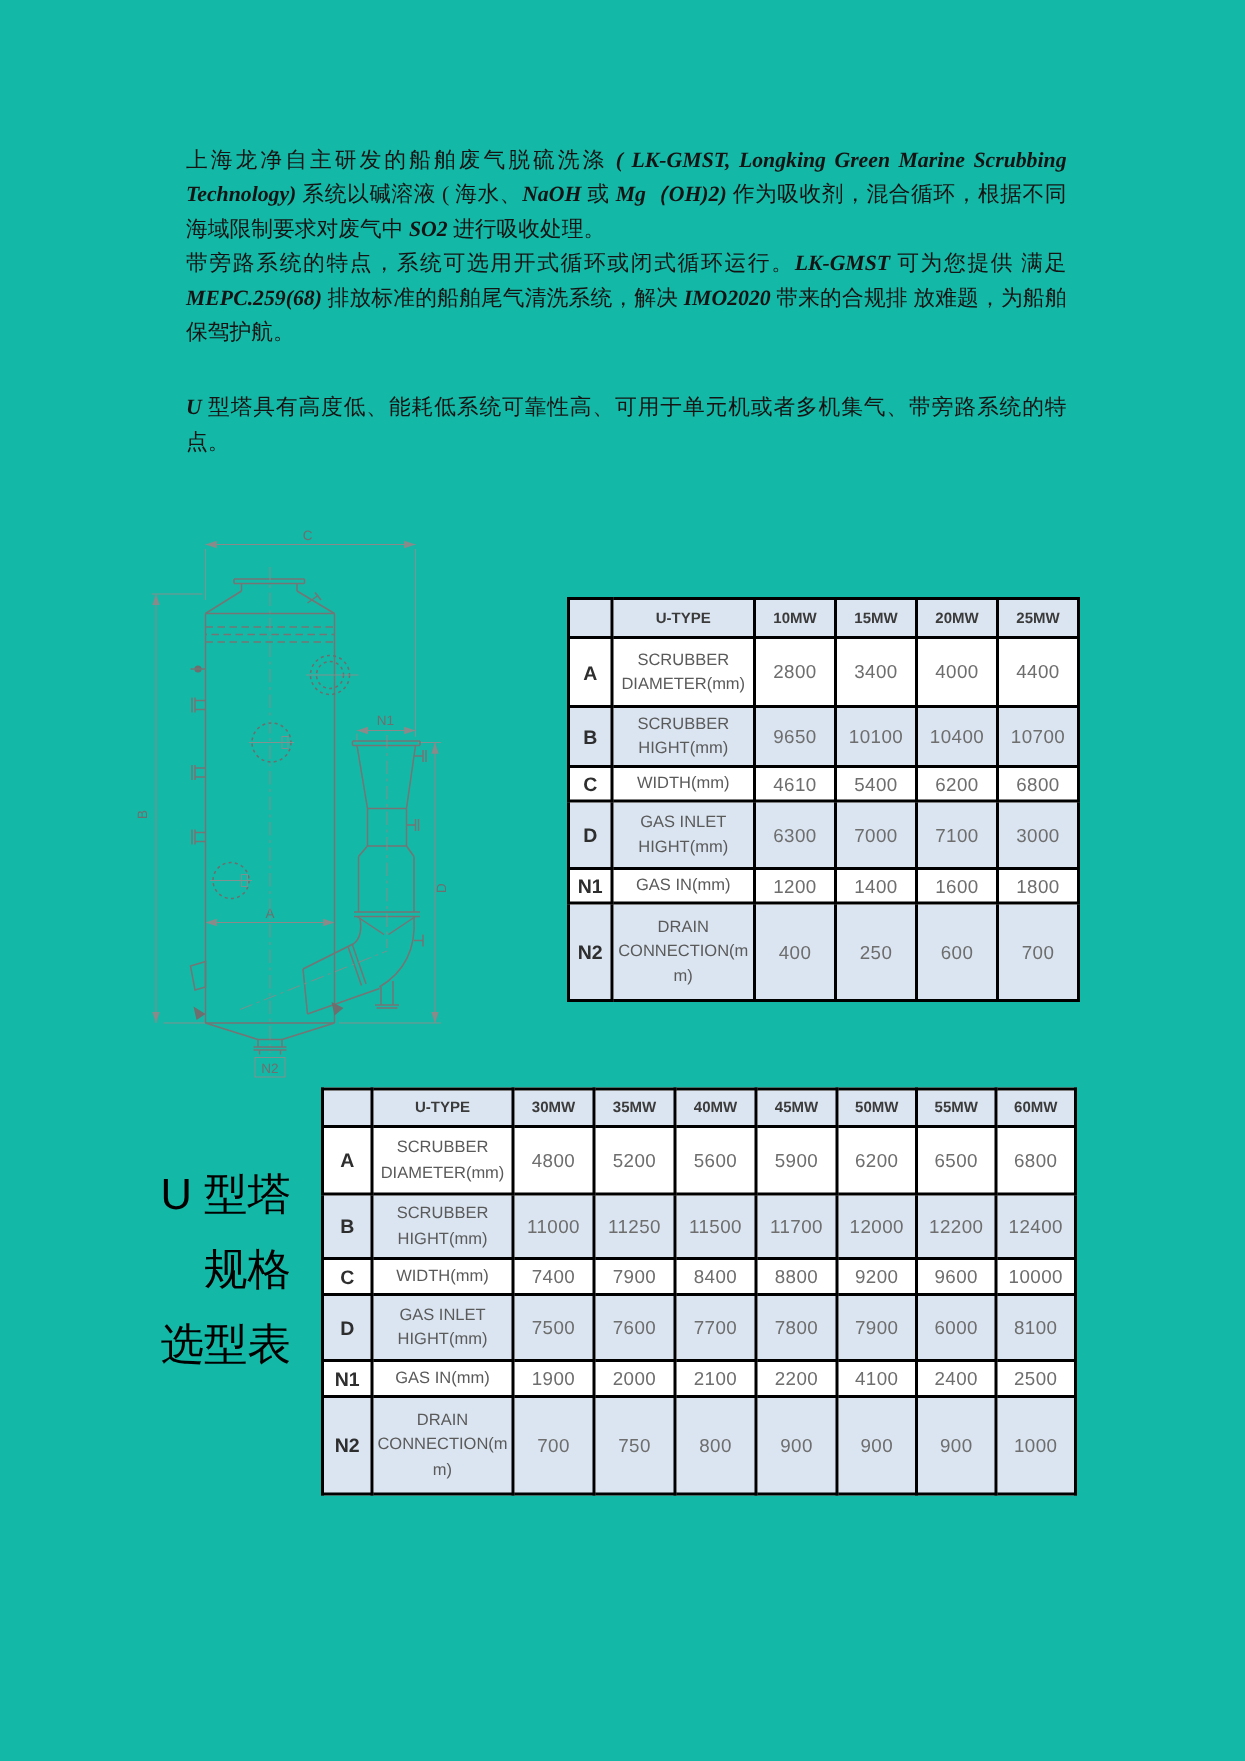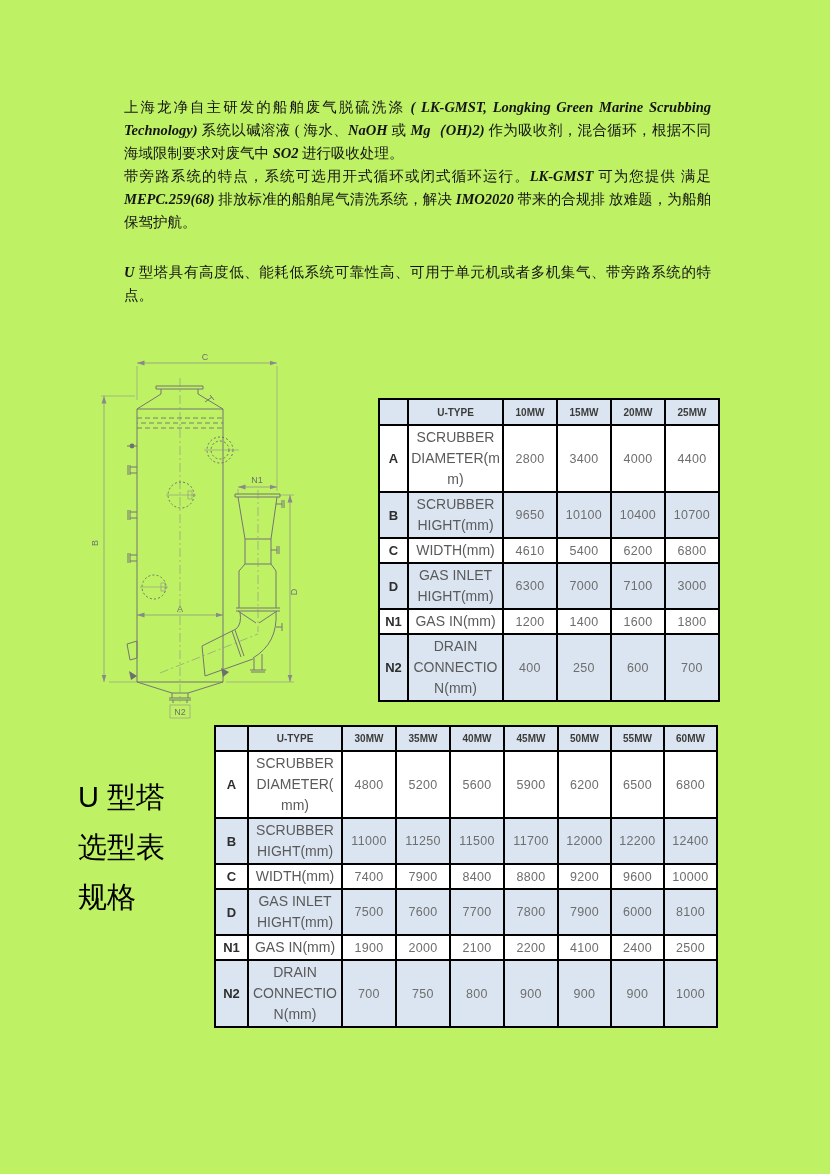--- a/index.html
+++ b/index.html
@@ -1,34 +1,34 @@
 <!DOCTYPE html>
 <html><head>
 <meta charset="utf-8">
 <style>
   html,body{margin:0;padding:0;background:#fff;}
-  .page{position:relative;width:830px;height:1174px;background:#bef264;overflow:hidden;
+  .page{position:relative;width:830px;height:1174px;background:#14b8a6;overflow:hidden;
         font-family:"Liberation Sans",sans-serif;}
   
   .text-block{position:absolute;left:124px;top:96px;width:587px;color:#141414;}
   .para{margin:0;font-family:"Liberation Serif",serif;font-size:14.5px;line-height:23px;
         text-align:justify;color:#141414;}
   .para .it{font-style:italic;font-weight:bold;}
   .para.gap{margin-top:27px;}
   
-  .side-label{position:absolute;left:78px;top:772px;width:116px;text-align:left;
+  .side-label{position:absolute;left:78px;top:772px;width:116px;text-align:right;
               font-size:29px;line-height:50px;color:#000;font-family:"Liberation Sans",sans-serif;}
   
   .spec-table{border-collapse:collapse;table-layout:fixed;background:#fff;}
   .spec-table td{border:2px solid #000;text-align:center;vertical-align:middle;padding:1px 2px;
                  overflow:hidden;}
   .spec-table tr:nth-child(odd) td{background:#dbe5f1;}
   .spec-table td.c-letter{font-weight:bold;color:#2e2e2e;font-size:13px;}
   .spec-table tr.hdr td{font-weight:bold;color:#3b3b3b;font-size:10px;}
-  .spec-table td.c-label{font-size:14px;color:#5a5a5a;line-height:1.5;overflow-wrap:anywhere;}
+  .spec-table td.c-label{font-size:11px;color:#5a5a5a;line-height:1.5;overflow-wrap:anywhere;}
   .spec-table td.c-val{font-size:12.5px;color:#6e6e6e;letter-spacing:.3px;}
   #table1{position:absolute;left:378px;top:398px;width:340px;}
   #table2{position:absolute;left:214px;top:725px;width:503px;}
   #table1 tr:nth-child(1){height:26px}#table1 tr:nth-child(2){height:46px}
   #table1 tr:nth-child(3){height:40px}#table1 tr:nth-child(4){height:23px}
   #table1 tr:nth-child(5){height:45px}#table1 tr:nth-child(6){height:23px}
   #table1 tr:nth-child(7){height:65px}
   #table2 tr:nth-child(1){height:25px}#table2 tr:nth-child(2){height:45px}
   #table2 tr:nth-child(3){height:43px}#table2 tr:nth-child(4){height:24px}
   #table2 tr:nth-child(5){height:44px}#table2 tr:nth-child(6){height:24px}
@@ -210,22 +210,22 @@
 
     <g>
       <path class="ln" d="M42,304 L52,301 L52,318 L45,320 Z"></path>
       <path d="M44,331 L52,336 L46,340 Z" fill="#6e6e6e"></path>
       <path d="M136,328 L144,332 L138,337 Z" fill="#6e6e6e"></path>
     </g>
   </svg>
 
   <div class="side-label">
     <div>U 型塔</div>
+    <div>规格</div>
     <div>选型表</div>
-    <div>规格</div>
   </div>
 
   <table id="table1" class="spec-table">
     <colgroup>
       <col style="width:29px">
         <col style="width:95px">
       <col style="width:54px">
         <col style="width:54px">
         <col style="width:54px">
         <col style="width:54px">

